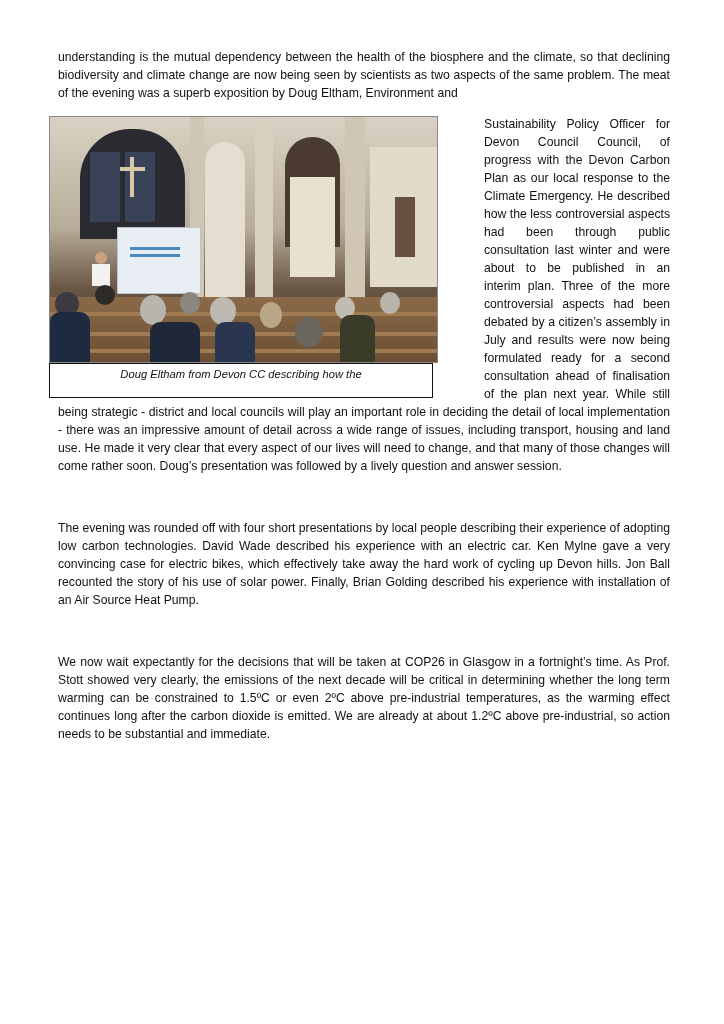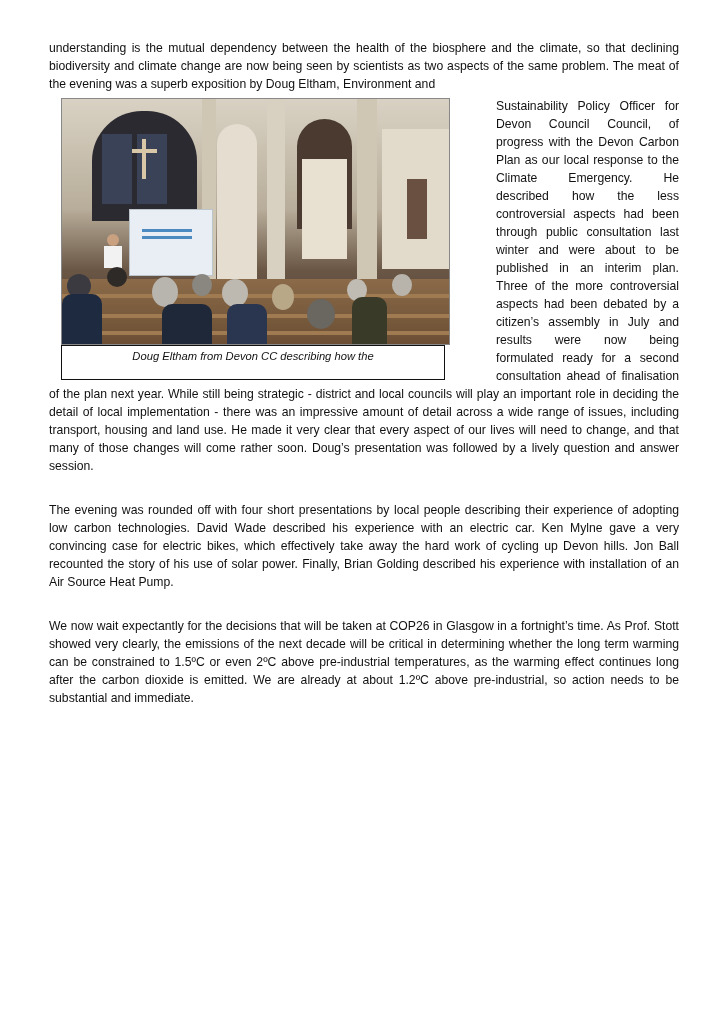--- a/index.html
+++ b/index.html
@@ -1,22 +1,22 @@
 <!DOCTYPE html>
 <html><head>
 <meta charset="utf-8">
 <style>
   html, body { margin: 0; padding: 0; background: #ffffff; }
   body { width: 724px; height: 1024px; position: relative; overflow: hidden;
          font-family: "Liberation Sans", sans-serif; color: #111; }
   .page { position: absolute; left: 45px; top: 35px; width: 638px; font-size: 12.2px; line-height: 18px; }
-  .p { text-align: justify; margin: 4px; }
+  .p { text-align: justify; margin: 13px; }
   .p.last { text-align-last: left; }
   .gap { height: 18px; }
-  .float-box { float: left; width: 425px; margin: 1px 10px 2px 16px; }
+  .float-box { float: left; width: 425px; margin: 1px 10px 2px 4px; }
   .photo { width: 387px; height: 245px; position: relative; overflow: hidden;
            background: #6d6256; border: 1px solid #888; }
   .caption { border: 1.5px solid #111; width: 384px; height: 35px; font-style: italic;
              text-align: center; font-size: 11.2px; line-height: 16px; padding-top: 2px; box-sizing: border-box; }
   .caption span { display: block; }
   
   .ph { position: absolute; }
 </style>
 </head>
 <body>

